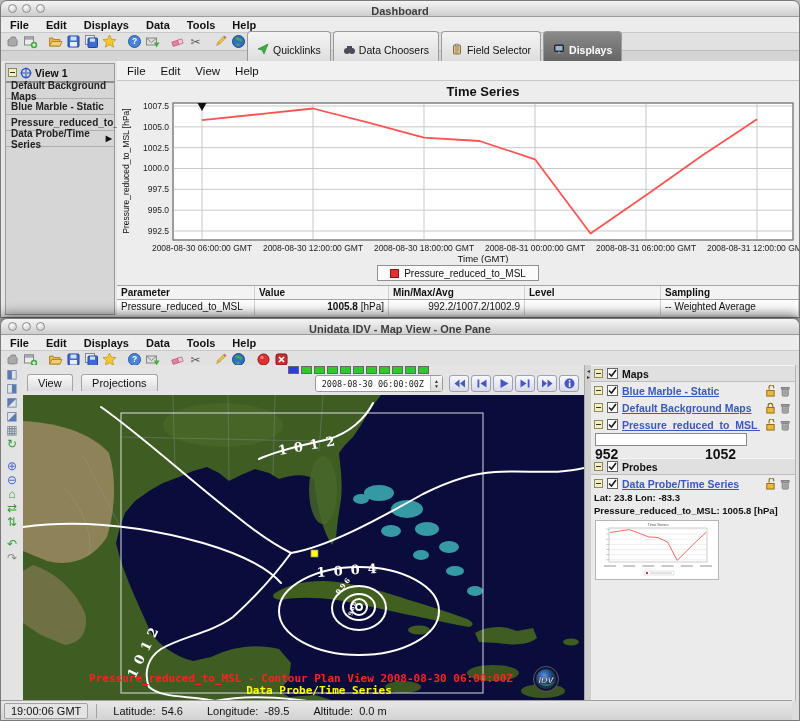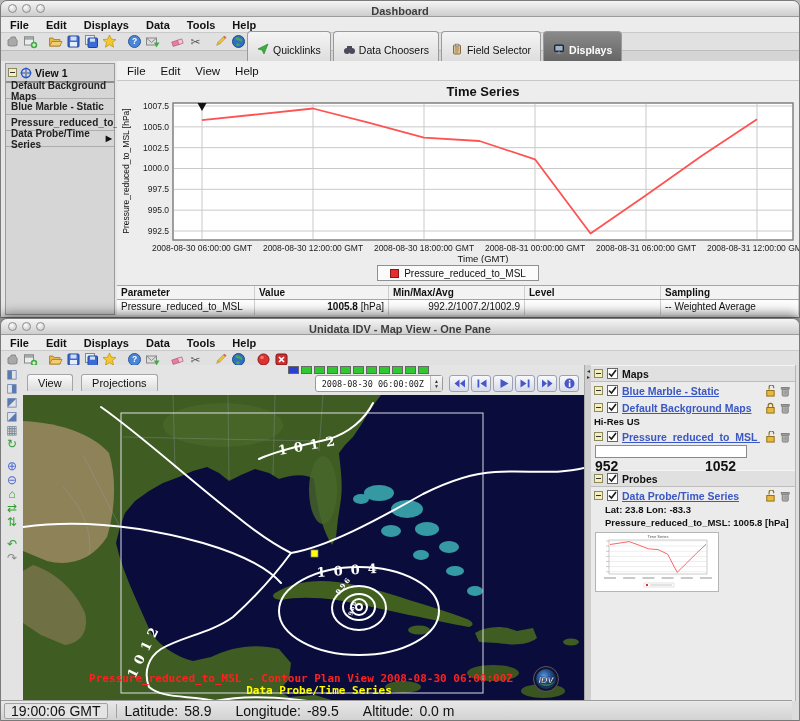--- a/index.html
+++ b/index.html
@@ -63,25 +63,25 @@
   .lg-group{height:15px;background:#e0e0e0;border-bottom:1px solid #bdbdbd;border-top:1px solid #f5f5f5;display:flex;align-items:center;gap:4px;padding-left:3px;font-size:10.5px;font-weight:bold;color:#111}
   .lg-item{height:17px;display:flex;align-items:center;gap:4px;padding-left:3px;font-size:10.5px}
   .lg-link{color:#3a57c4;font-weight:bold;text-decoration:underline;white-space:nowrap;overflow:hidden;max-width:138px}
   .lg-icons{margin-left:auto;display:flex;gap:3px;padding-right:4px}
   .lg-sub{font-size:9.5px;font-weight:bold;color:#111;padding-left:3px;height:12px}
   .cb-wrap{padding-left:4px}
   .cb-bar{width:150px;height:11px;background:#fff;border:1px solid #8a8a8a}
   .cb-labels{position:relative;width:160px;height:12px;font-size:14px;font-weight:bold;color:#111}
   .cb-labels .cb-min{position:absolute;left:0}
   .cb-labels .cb-max{position:absolute;left:110px}
-  .lg-info{font-size:9.5px;font-weight:bold;color:#111;padding-left:14px;height:13px;white-space:nowrap}
+  .lg-info{font-size:9.5px;font-weight:bold;color:#111;padding-left:3px;height:13px;white-space:nowrap}
   #mini-chart{margin:2px 0 0 4px;border:1px solid #b5b5b5;background:#fff}
-  #status-bar{position:absolute;left:0;right:7px;bottom:0;height:19px;background:linear-gradient(#e8e8e8,#d2d2d2);border-top:1px solid #9d9d9d;display:flex;align-items:center;font-size:14px;color:#111}
+  #status-bar{position:absolute;left:0;right:7px;bottom:0;height:19px;background:linear-gradient(#e8e8e8,#d2d2d2);border-top:1px solid #9d9d9d;display:flex;align-items:center;font-size:11px;color:#111}
   #status-time{margin-left:3px;padding:0 6px;height:14px;line-height:14px;border:1px solid #a2a2a2;background:#e4e4e4;border-radius:2px}
-  #status-pos{margin-left:8px;display:flex;gap:6px;border-left:1px solid #a2a2a2;padding-left:8px;height:14px;line-height:14px}
+  #status-pos{margin-left:8px;display:flex;gap:6px;border-left:1px solid #a2a2a2;padding-left:16px;height:14px;line-height:14px}
   .sp-gap{width:12px}
   svg text{user-select:none}
 </style>
 </head>
 <body>
 
 <div class="window" id="dashboard-window">
   <div class="titlebar">
     <div class="lights">
       <span class="light"></span>
@@ -629,21 +629,20 @@
                 <rect x="3" y="6" width="8" height="6" fill="#e8b93c" stroke="#8a6a10"></rect>
                 <path d="M4.5,6 V4 A2.5,2.5 0 0 1 9.5,4 V6" fill="none" stroke="#8a6a10" stroke-width="1.2"></path>
               </svg>
               <svg width="12" height="12" viewBox="0 0 13 13">
                 <rect x="3.5" y="4.5" width="6.5" height="7.5" rx="1" fill="#b8b8b8" stroke="#777"></rect>
                 <rect x="2.5" y="2.8" width="8.5" height="1.6" fill="#b8b8b8" stroke="#777"></rect>
                 <path d="M5.5,6 V10.5 M7,6 V10.5 M8.5,6 V10.5" stroke="#888" stroke-width="0.7"></path>
               </svg>
             </span>
           </div>
-          <div class="lg-sub">Hi-Res US</div>
           <div class="lg-item">
             <svg width="9" height="9" viewBox="0 0 9 9">
               <rect x="0.5" y="0.5" width="8" height="8" fill="#f5eec0" stroke="#8a8a5a"></rect>
               <line x1="2" y1="4.5" x2="7" y2="4.5" stroke="#333"></line>
             </svg>
             <svg width="11" height="11" viewBox="0 0 11 11">
               <rect x="0.5" y="0.5" width="10" height="10" fill="#fff" stroke="#666"></rect>
               <polyline points="2,5.5 4.5,8 9,2" fill="none" stroke="#1a1a1a" stroke-width="1.6"></polyline>
             </svg>
             <span class="lg-link">Pressure_reduced_to_MSL - Conto...</span>
@@ -730,21 +729,21 @@
               <rect x="54" y="51.3" width="22" height="1.4" fill="#d8d8d8"></rect>
             </svg></div>
         </div>
     </div>
   </div>
 
   <div id="status-bar">
     <span id="status-time">19:00:06 GMT</span>
     <span id="status-pos">
       <span>Latitude:</span>
-      <span>58.9</span>
+      <span>54.6</span>
       <span class="sp-gap"></span>
       <span>Longitude:</span>
       <span>-89.5</span>
       <span class="sp-gap"></span>
       <span>Altitude:</span>
       <span>0.0 m</span>
     </span>
   </div>
 </div>
 

